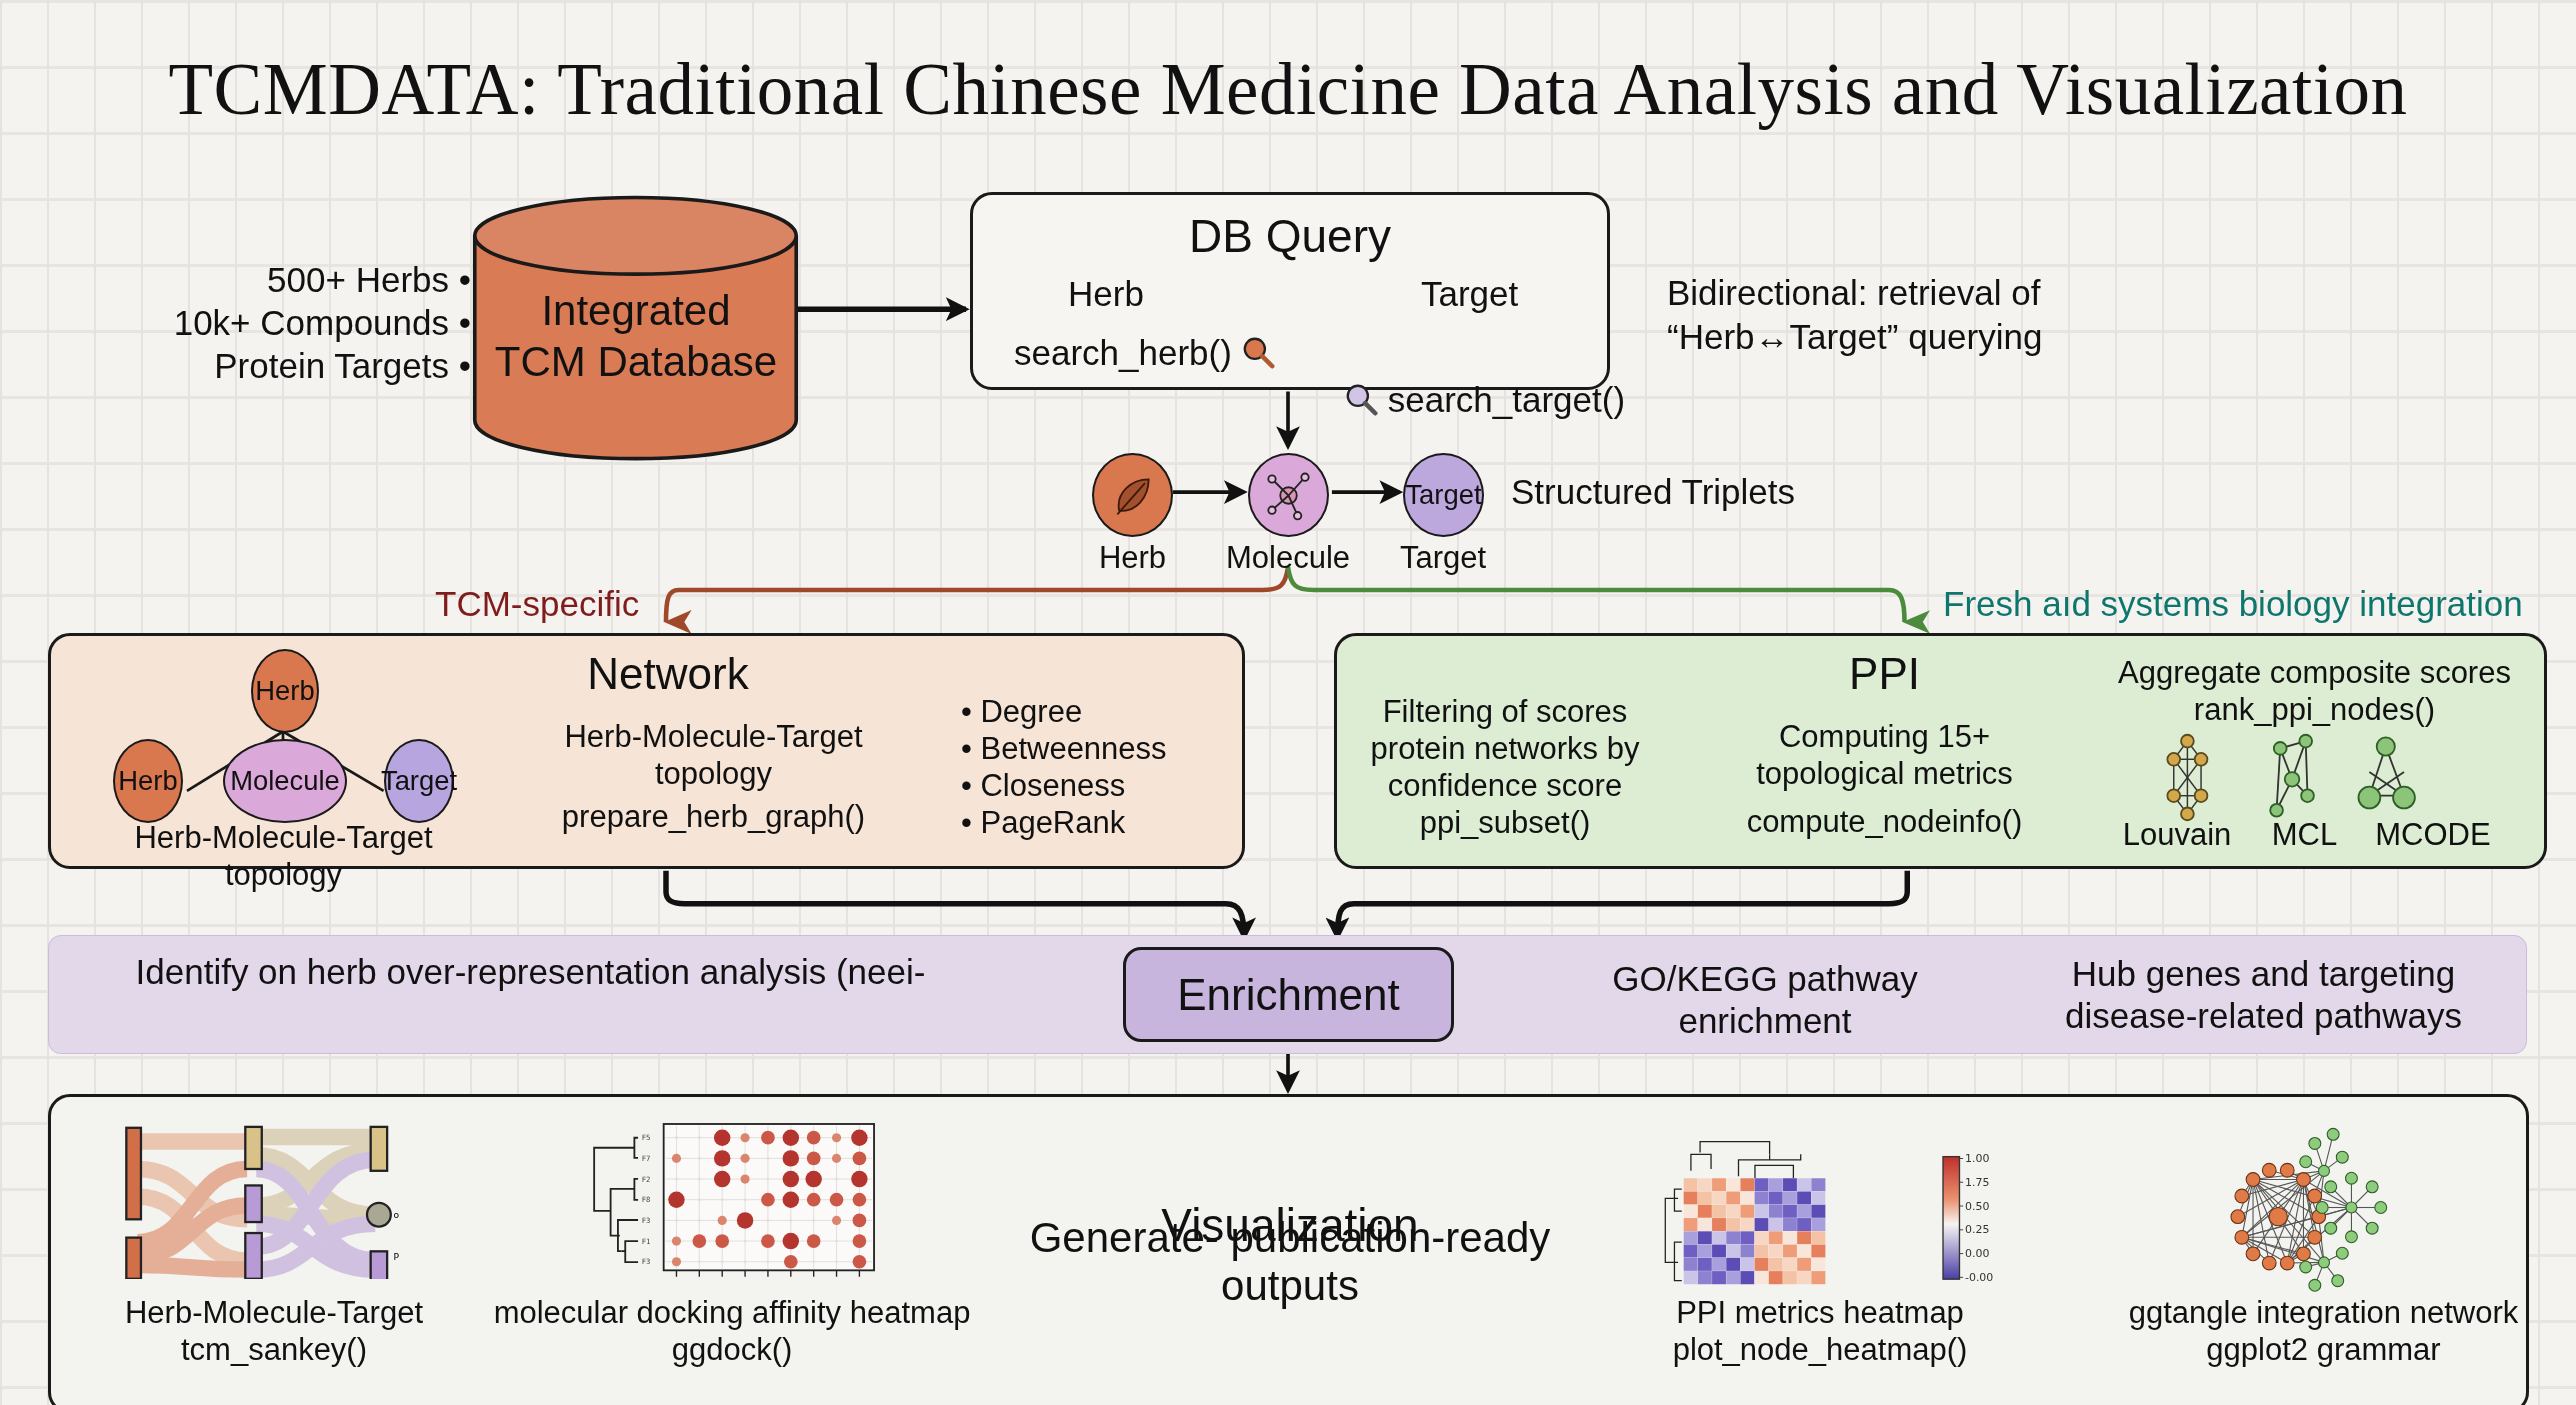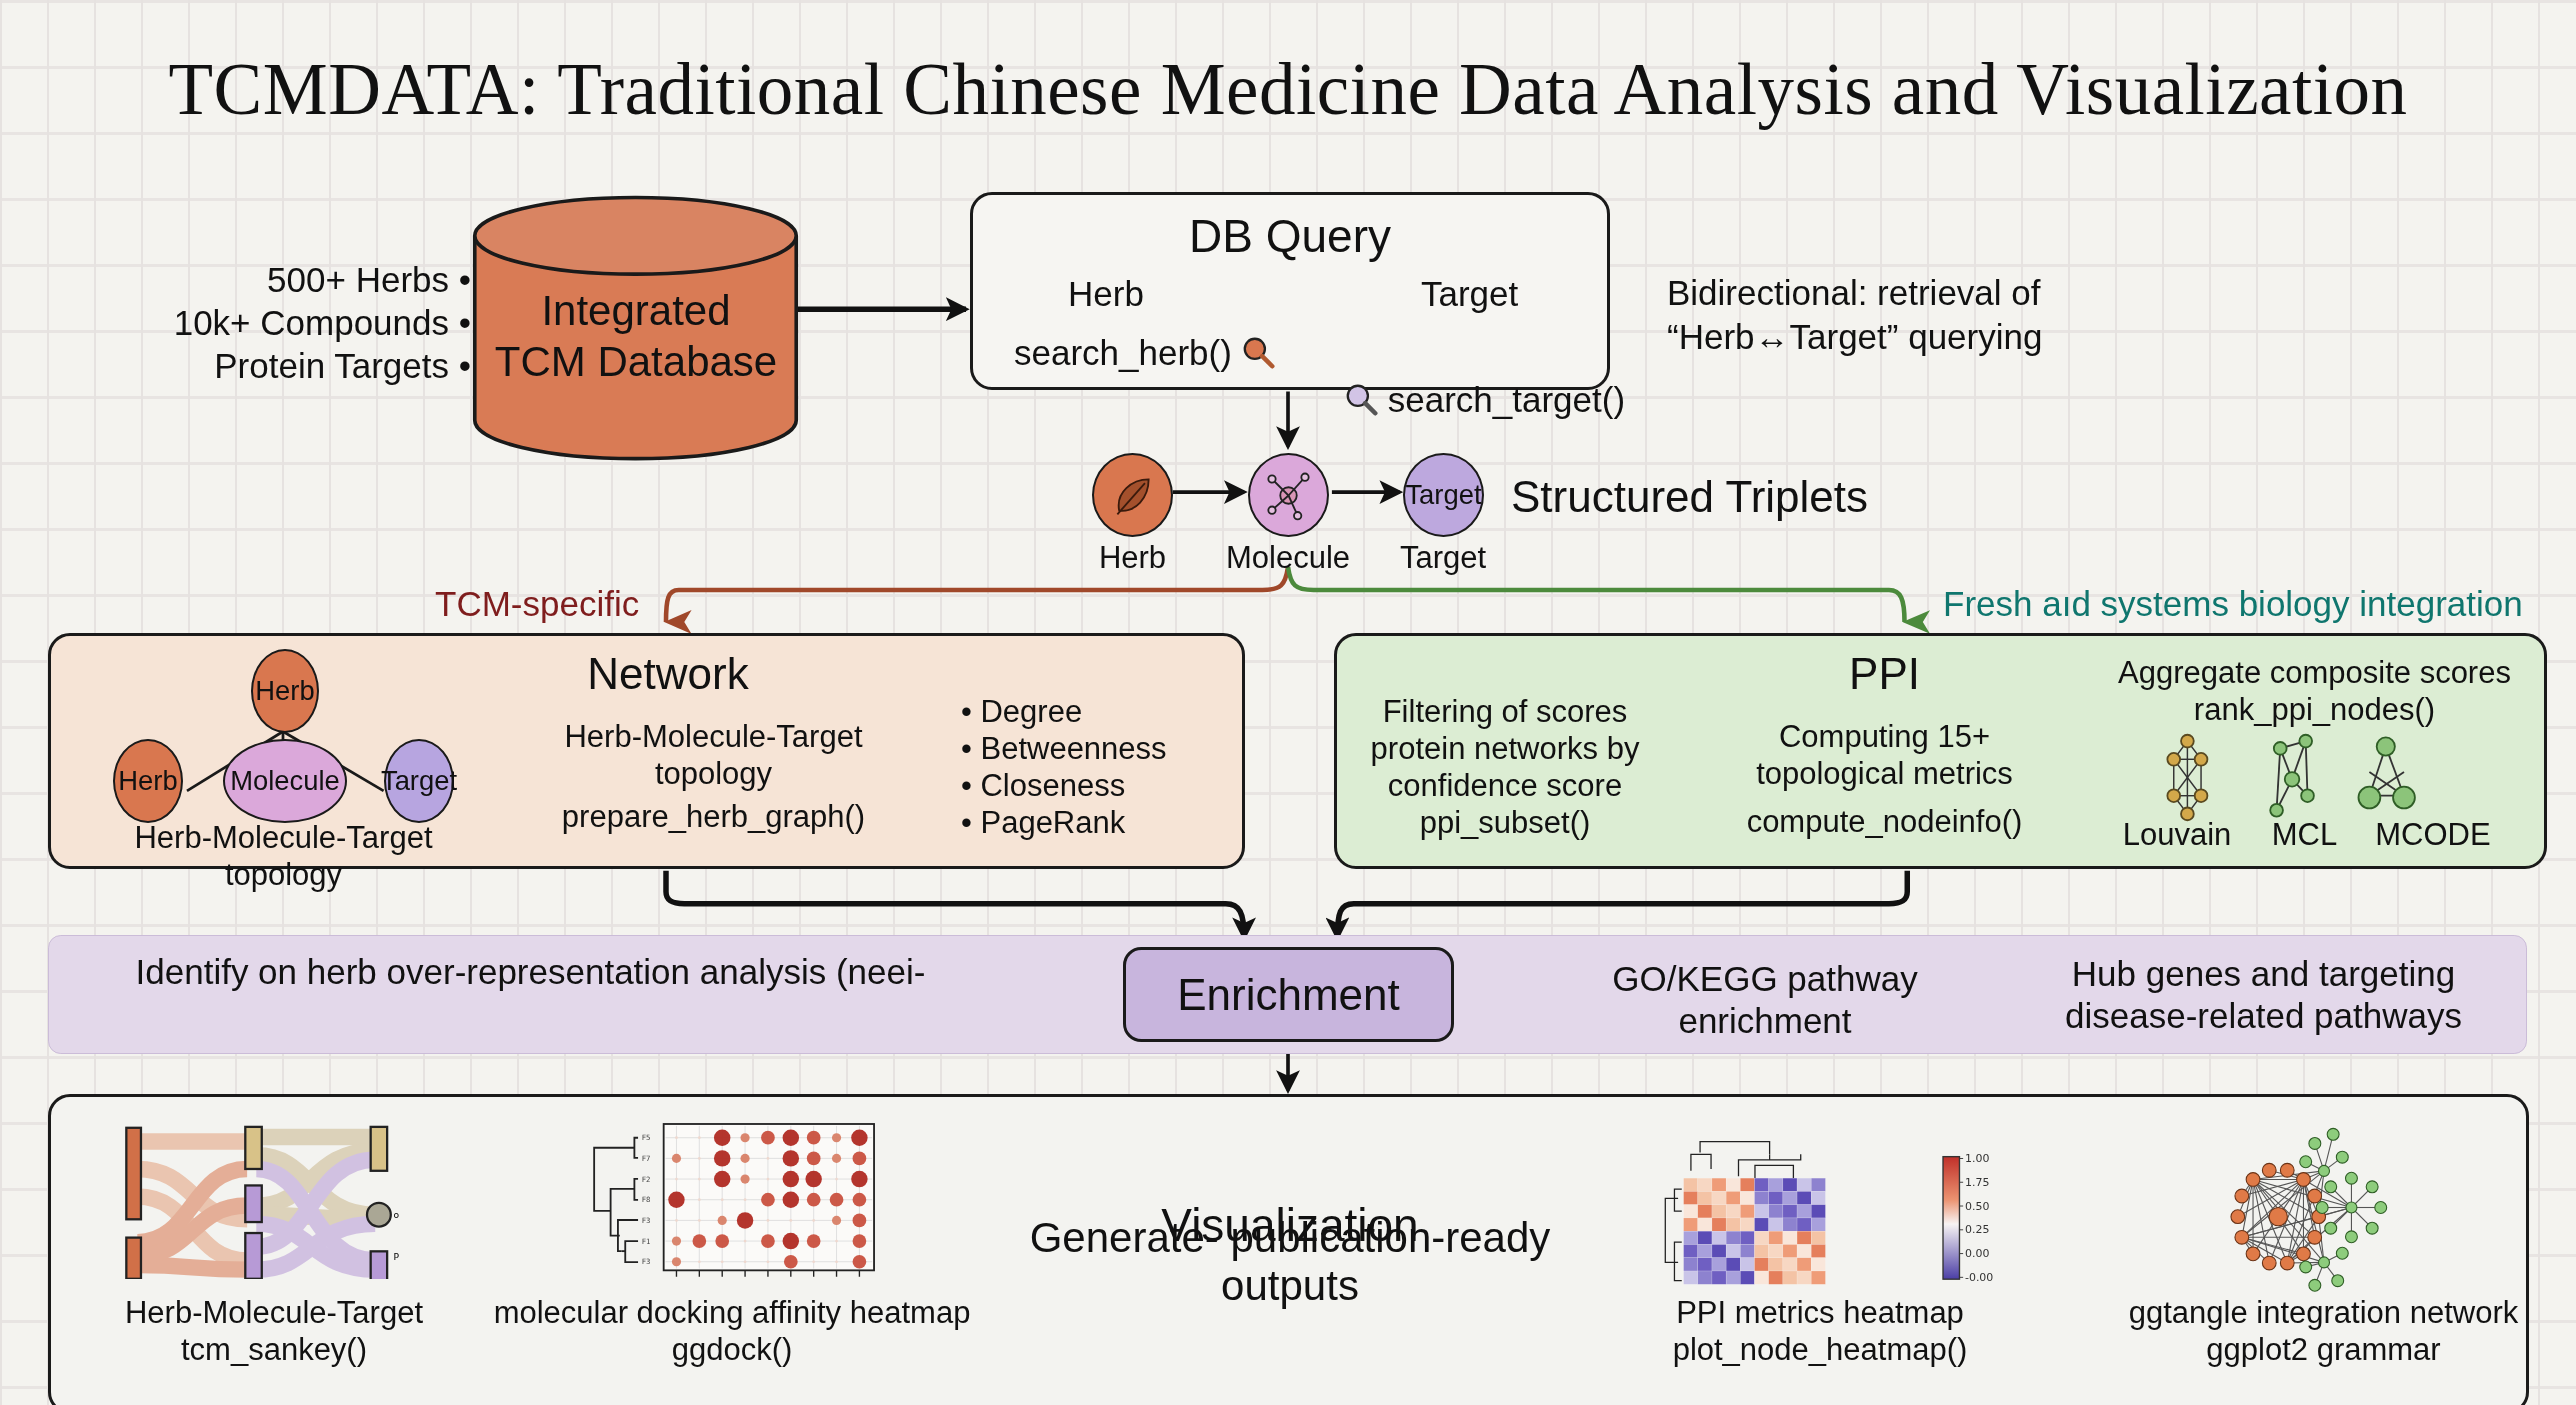--- a/index.html
+++ b/index.html
@@ -155,21 +155,21 @@
         <circle cx="40" cy="52" r="4"></circle>
     </g>
   </svg>
 </div>
 <div class="abs node-circ" style="left:1403px;top:453px;width:81px;height:84px;background:#bda8de">
   <span style="font-size:27.4px">Target</span>
 </div>
 <div class="abs triplet-lbl" style="left:1083px;top:540px;width:99px;text-align:center">Herb</div>
 <div class="abs triplet-lbl" style="left:1224px;top:540px;width:128px;text-align:center">Molecule</div>
 <div class="abs triplet-lbl" style="left:1392px;top:540px;width:102px;text-align:center">Target</div>
-<div class="abs" style="left:1511px;top:472px;font-size:44px">Structured Triplets</div>
+<div class="abs" style="left:1511px;top:472px;font-size:35px">Structured Triplets</div>
 
 <div class="abs" style="left:435px;top:584px;font-size:35px;color:#7f1d1d">TCM-specific</div>
 <div class="abs" style="left:1943px;top:584px;font-size:35px;color:#0f766e">Fresh aıd systems biology integration</div>
 
 <div class="abs box net-box"></div>
 <div class="abs hdr" style="left:494px;top:649px;width:348px;text-align:center">Network</div>
 <svg class="abs" style="left:91px;top:640px;width:384px;height:183px" viewBox="0 0 420 200">
   <g stroke="#1a1a1a" stroke-width="3">
     <line x1="210" y1="100" x2="105" y2="165"></line>
     <line x1="210" y1="100" x2="210" y2="160"></line>

